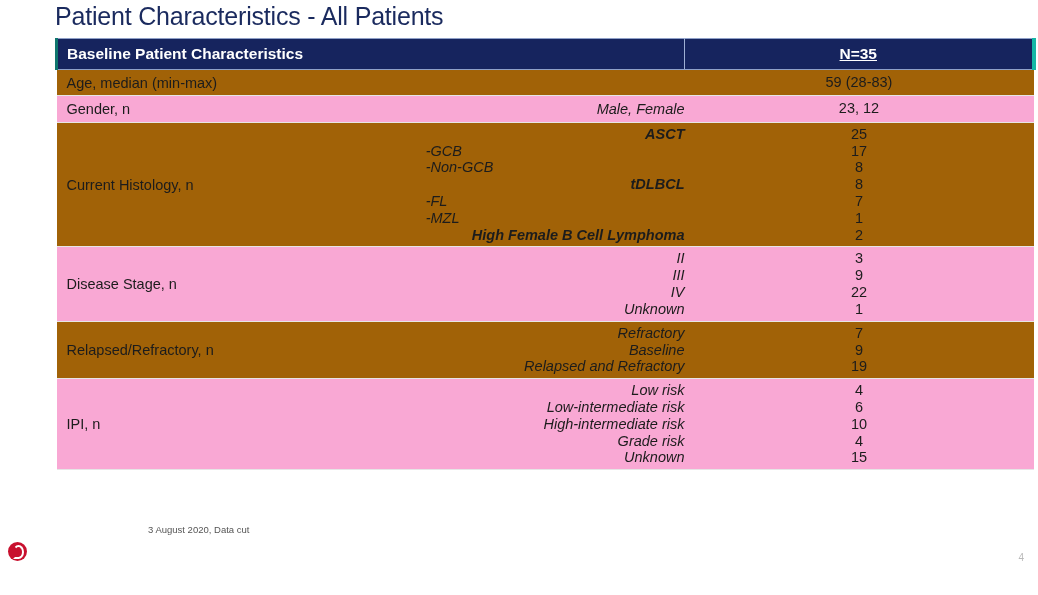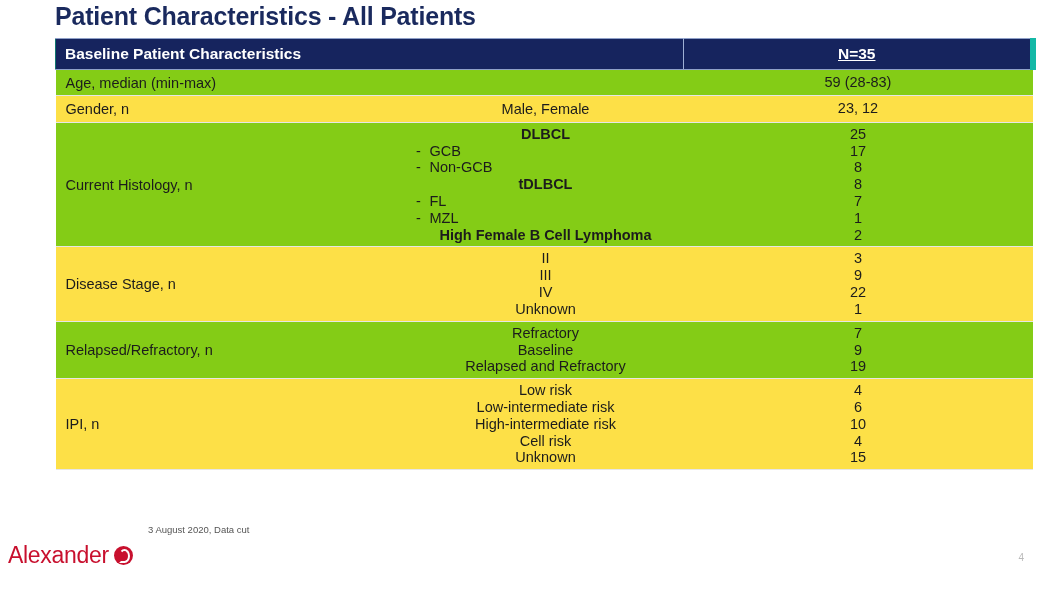--- a/index.html
+++ b/index.html
@@ -14,21 +14,21 @@
     font-family: "Liberation Sans", sans-serif;
     overflow: hidden;
   }
 
   
   #slide-title {
     position: absolute;
     left: 55px;
     top: 2px;
     font-size: 25px;
-    font-weight: bold;
+    font-weight: normal;
     color: #1a2a5e;
     letter-spacing: -0.2px;
     white-space: nowrap;
   }
 
   
   #table {
     position: absolute;
     left: 55px;
     top: 38px;
@@ -46,48 +46,49 @@
     color: #ffffff;
     font-size: 15.5px;
     font-weight: bold;
     height: 30px;
     border-top: 1px solid #8fa0c8;
     border-bottom: 1px solid #8fa0c8;
   }
   .hdr-left {
     text-align: left;
     padding-left: 9px !important;
-    border-left: 1px solid #0f766e;
+    border-left: 3px solid #0f766e;
     border-right: 1px solid #9fb0d4;
   }
   .hdr-right {
     text-align: center;
-    border-right: 6px solid #14b8a6;
+    border-right: 4px solid #14b8a6;
     text-decoration: underline;
   }
 
   .col-label { width: 350px; }
   .col-mid   { width: 278px; }
   .col-val   { width: 349px; }
 
   .body-row td {
     font-size: 14.5px;
     color: #1c1c1c;
     border-bottom: 1px solid #e6e6e6;
-    background: #84cc16;
-  }
-  .body-row.alt td { background: #fde047; }
+    background: #a16207;
+  }
+  .body-row.alt td { background: #f9a8d4; }
 
   .cell-label {
     padding-left: 10px !important;
     text-align: left;
   }
   .cell-mid {
     padding-left: 2px !important;
-    text-align: center;
+    text-align: right;
+    font-style: italic;
   }
   .cell-val {
     text-align: center;
   }
 
   .stack {
     display: flex;
     flex-direction: column;
     line-height: 1.16;
     padding: 3px 0;
@@ -196,21 +197,21 @@
         <td class="cell-val">
           <div class="vstack single-line">
             <div>23, 12</div>
           </div>
         </td>
       </tr>
       <tr class="body-row">
         <td class="cell-label">Current Histology, n</td>
         <td class="cell-mid">
           <div class="stack">
-            <div class="b">DLBCL</div>
+            <div class="b">ASCT</div>
             <div class="sub">
               <span class="dash">-</span>
               <span>GCB</span>
             </div>
             <div class="sub">
               <span class="dash">-</span>
               <span>Non-GCB</span>
             </div>
             <div class="b">tDLBCL</div>
             <div class="sub">
@@ -272,35 +273,34 @@
           </div>
         </td>
       </tr>
       <tr class="body-row alt">
         <td class="cell-label">IPI, n</td>
         <td class="cell-mid">
           <div class="stack">
             <div>Low risk</div>
             <div>Low-intermediate risk</div>
             <div>High-intermediate risk</div>
-            <div>Cell risk</div>
+            <div>Grade risk</div>
             <div>Unknown</div>
           </div>
         </td>
         <td class="cell-val">
           <div class="vstack">
             <div>4</div>
             <div>6</div>
             <div>10</div>
             <div>4</div>
             <div>15</div>
           </div>
         </td>
       </tr>
     </tbody>
 </table>
 
 <div id="footer-logo">
-  <span id="logo-text">Alexander</span>
   <span id="logo-mark"></span>
 </div>
 <div id="footer-date">3 August 2020, Data cut</div>
 <div id="page-number">4</div>
 
 </body></html>

